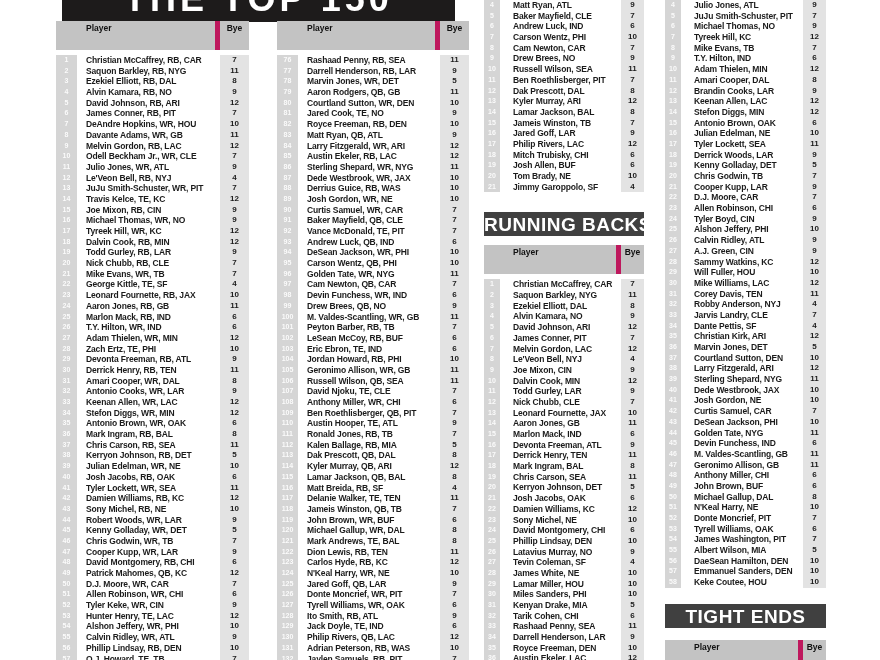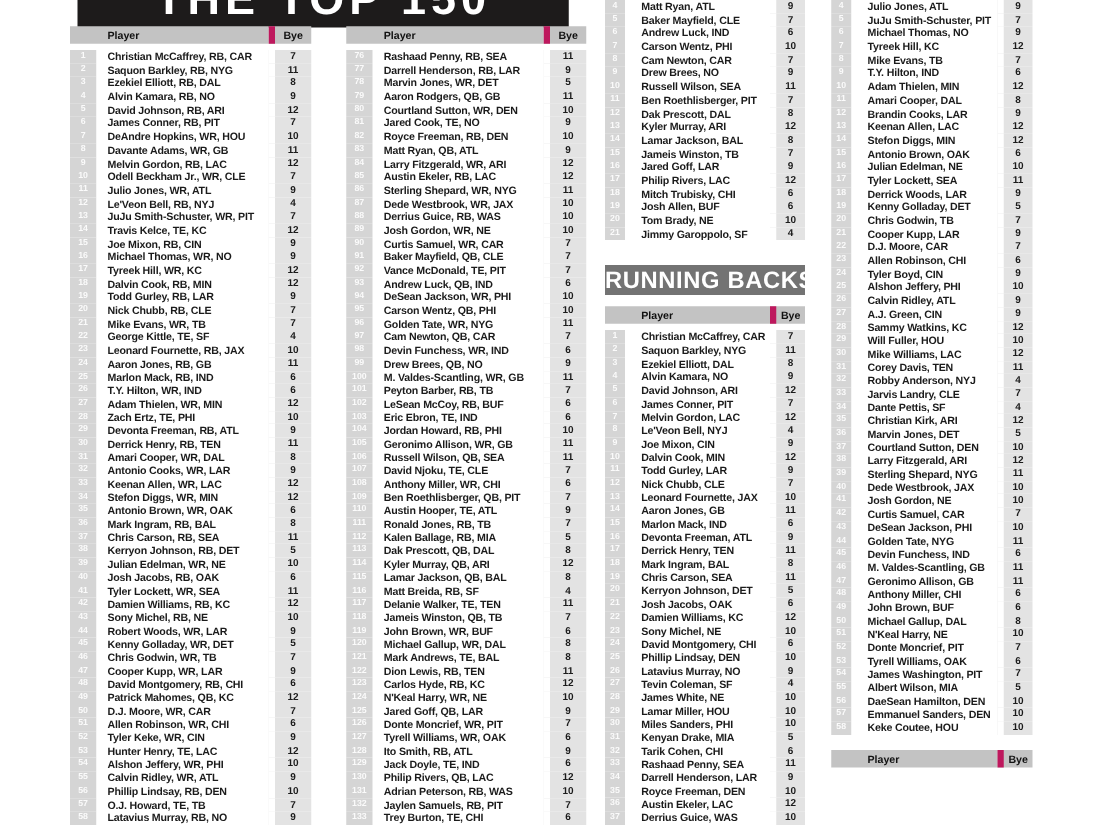--- a/index.html
+++ b/index.html
@@ -8,21 +8,21 @@
     position:relative; width:880px; height:660px; overflow:hidden;
     background:#ffffff; font-family:"Liberation Sans", sans-serif;
   }
   .top-banner {
     position:absolute; left:62px; top:-24px; width:393px; height:46px;
     background:#1d1b1b; color:#ffffff; font-weight:bold; font-size:36px;
     letter-spacing:4px; text-align:center; line-height:46px; white-space:nowrap;
   }
   .col { position:absolute; }
   
-  .thead { display:grid; grid-template-columns:1fr 34px; height:14px; margin-bottom:5px; }
+  .thead { display:grid; grid-template-columns:1fr 34px; height:29px; margin-bottom:5px; }
   .th { background:#c3c3c3; font-size:8.5px; font-weight:bold; color:#111111; line-height:14px; }
   .th-player { padding-left:30px; }
   .th-bye { text-align:center; border-left:5px solid #be185d; }
   
   .rows .row { display:grid; grid-template-columns:21px 1fr 34px; height:10.7px; }
   .rank {
     background:#d5d5d5; color:#fbfbfb; font-size:7px; font-weight:bold;
     text-align:center; line-height:10.7px;
   }
   .pname {
@@ -32,21 +32,21 @@
   .bye {
     background:#e3e3e3; font-size:8px; font-weight:bold; color:#1b1b1b;
     text-align:center; line-height:10.7px; border-left:5px solid #ffffff;
   }
   
   .narrow .row { grid-template-columns:16px 1fr 28px; }
   .narrow .pname { padding-left:13px; }
   .narrow .thead { grid-template-columns:1fr 28px; }
   .narrow .th-player { padding-left:29px; }
   .section-banner {
-    background:#737373; color:#ffffff; font-size:19px; font-weight:bold;
+    background:#404040; color:#ffffff; font-size:19px; font-weight:bold;
     letter-spacing:0.5px; text-align:center; height:24px; line-height:25px; white-space:nowrap;
   }
 </style>
 </head>
 <body>
 
 <div class="page">
 
   <div class="top-banner">
     <span>THE TOP 150</span>
@@ -1434,19 +1434,20 @@
           <span class="pname">Emmanuel Sanders, DEN</span>
           <span class="bye">10</span>
         </div>
 
         <div class="row">
           <span class="rank">58</span>
           <span class="pname">Keke Coutee, HOU</span>
           <span class="bye">10</span>
         </div>
       </div>
+    <div class="section-banner" style="margin-top:16px;">TIGHT ENDS</div>
     <div class="thead" style="margin-top:12px;">
       <div class="th th-player">Player</div>
       <div class="th th-bye">Bye</div>
     </div>
   </div>
 
 </div>
 
 </body></html>

